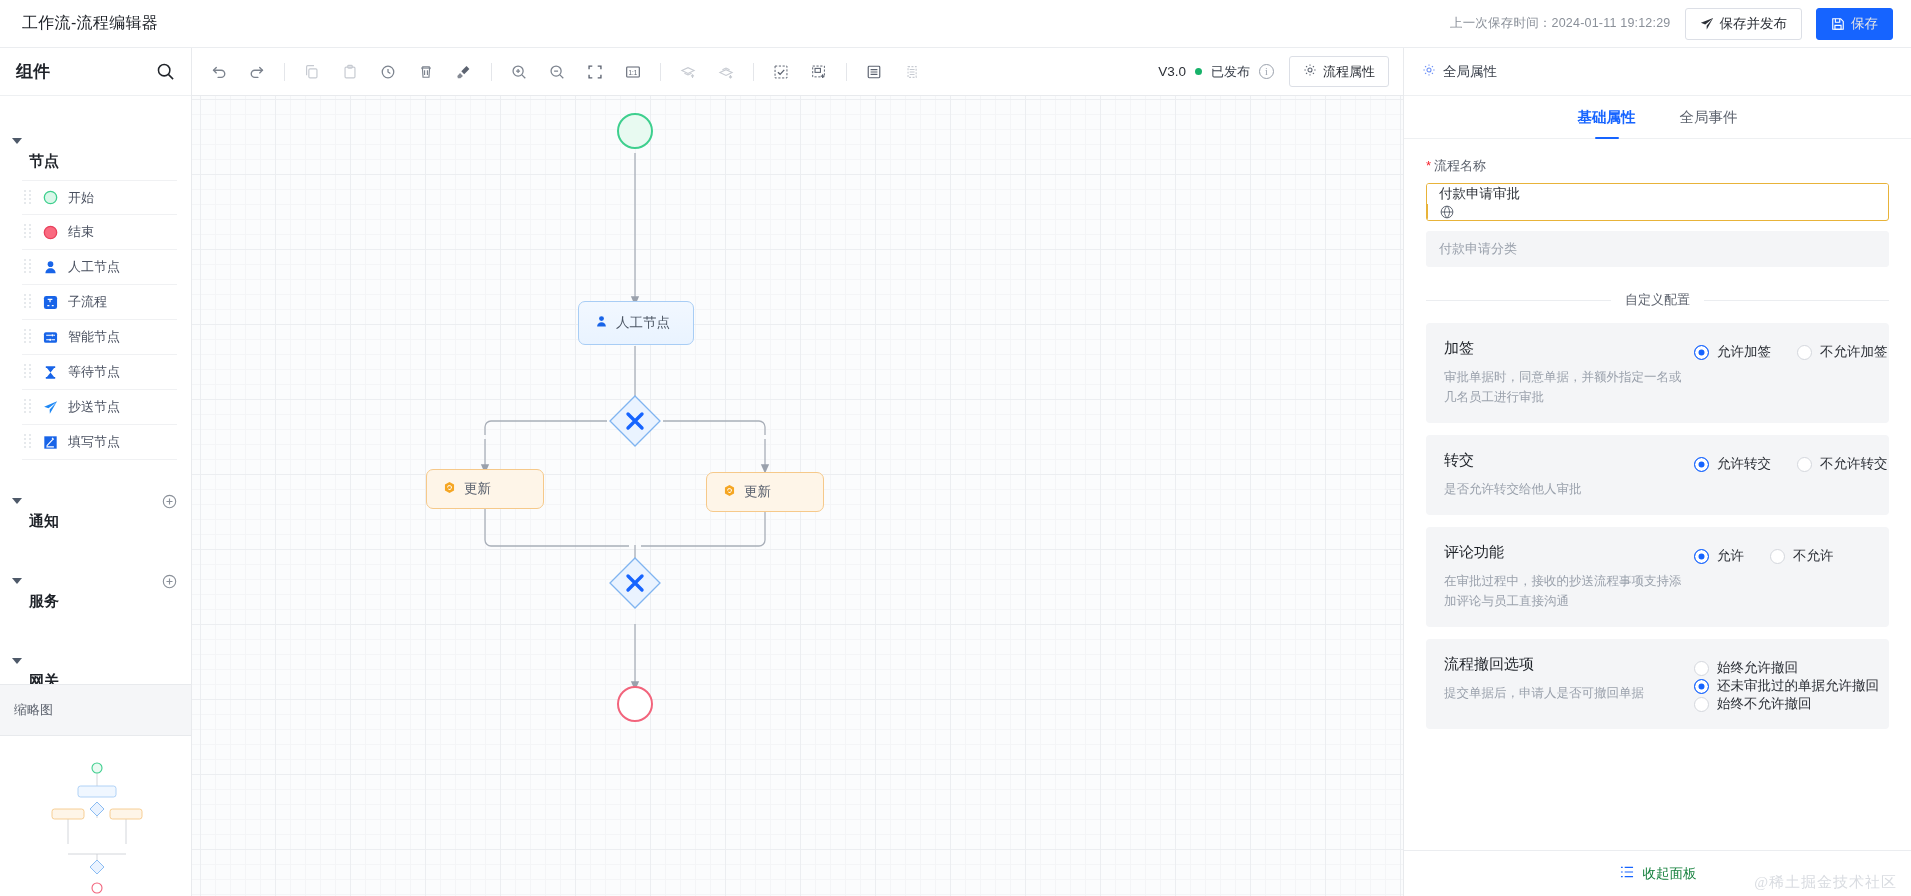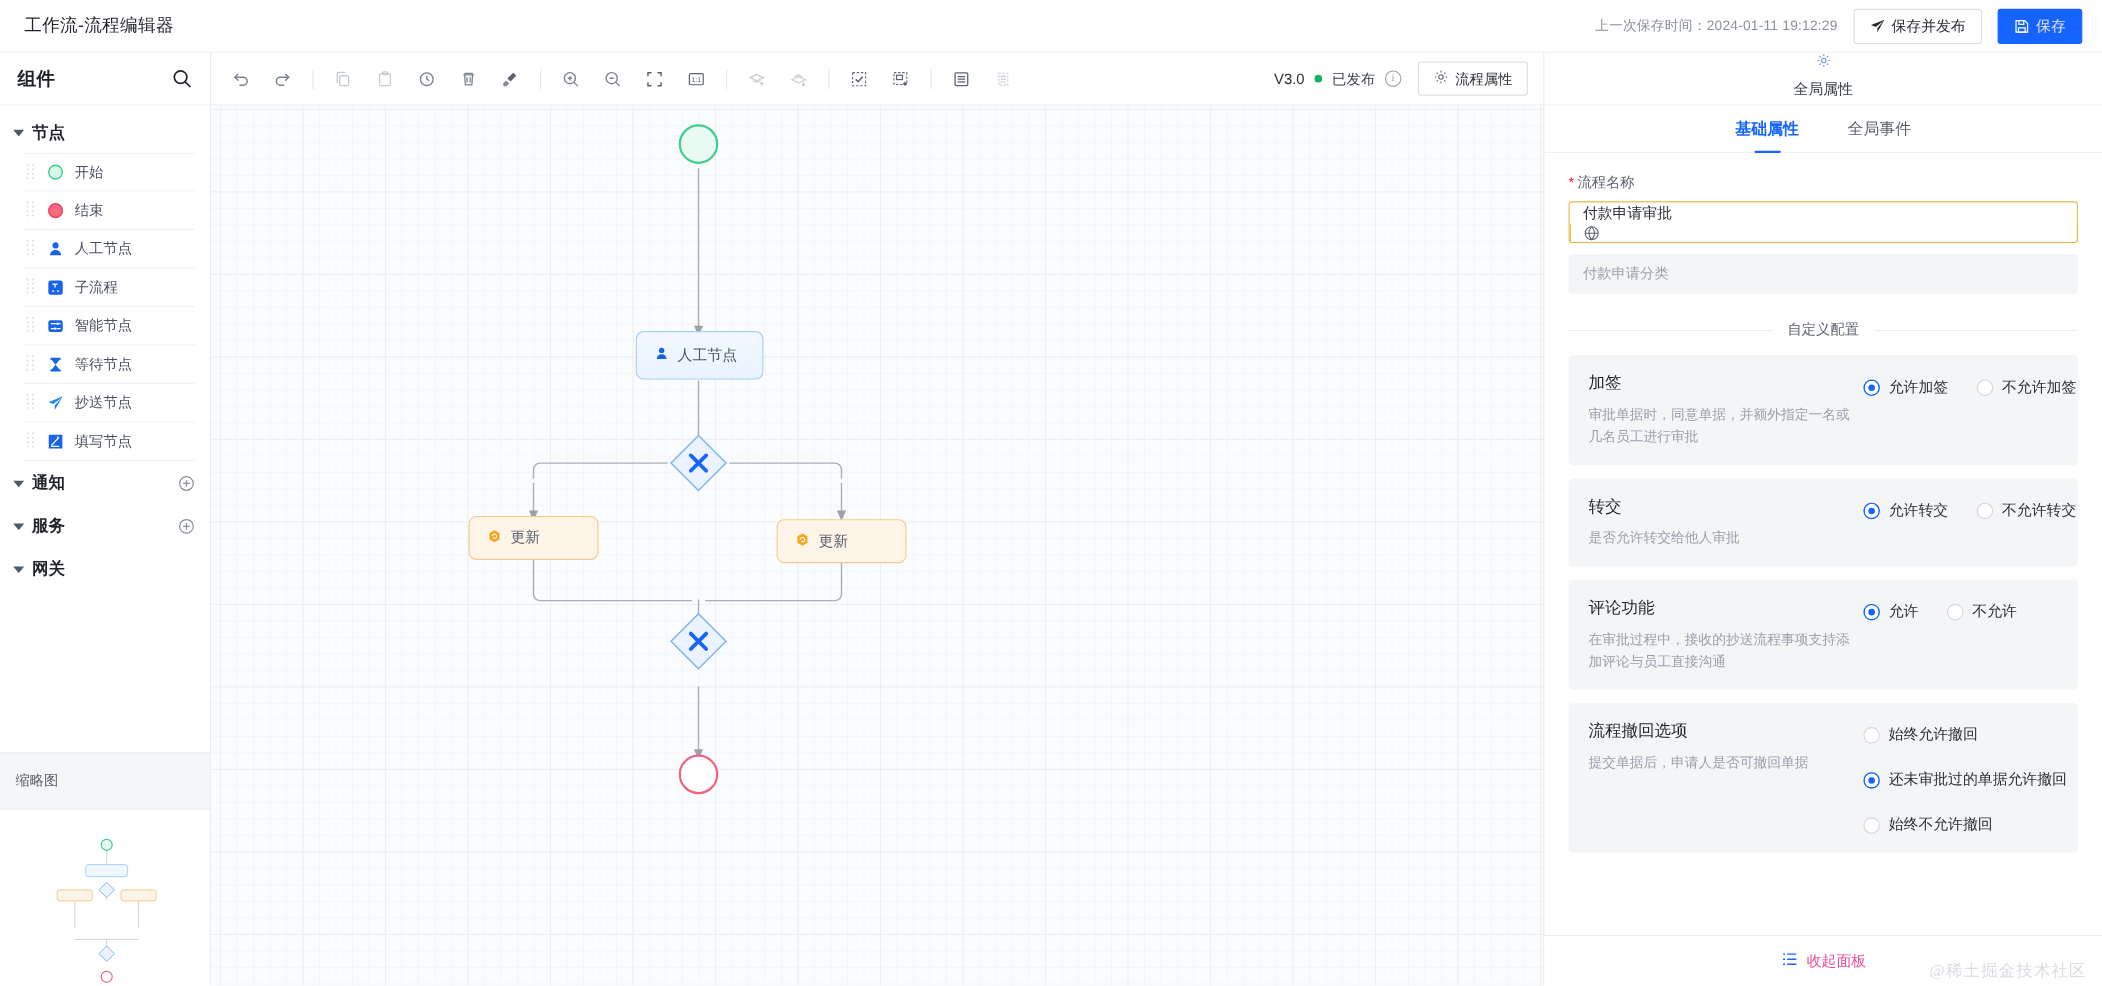--- a/index.html
+++ b/index.html
@@ -42,21 +42,21 @@
     padding: 0 16px; border-bottom: 1px solid #eef0f2;
   }
   .sb-head-title { font-size: 17px; font-weight: bold; color: #1f2329; }
   .sb-search { margin-left: auto; cursor: pointer; display: flex; }
   .sb-scroll { flex: 1; overflow: hidden; padding-top: 4px; }
   .group-head {
     display: flex; align-items: center; gap: 7px;
     padding: 11px 14px 9px 12px; cursor: pointer;
   }
   .caret { width: 0; height: 0; border-left: 5px solid transparent; border-right: 5px solid transparent; border-top: 6px solid #4e5969; }
-  .group-title { font-size: 15px; font-weight: bold; color: #1f2329; }
+  .group-title { font-size: 15px; font-weight: bold; color: #1f2329; margin-top: 41px; }
   .group-add { margin-left: auto; cursor: pointer; color: #7a8190; display: flex; }
 
   .node-list { padding: 0 14px 0 22px; }
   .node-item {
     height: 35px; display: flex; align-items: center; gap: 9px;
     border-bottom: 1px solid #f0f1f3; cursor: grab; padding-left: 2px;
   }
   .node-item:first-child { border-top: 1px solid #f0f1f3; }
   .drag-dots {
     width: 8px; height: 16px; display: grid; grid-template-columns: 2px 2px;
@@ -123,21 +123,21 @@
   .nbox-upd  { background: #fef5e8; border: 1px solid #f6c98a; color: #5c6370; }
 
   
   .rpanel {
     width: 508px; min-width: 508px; background: #fff;
     border-left: 1px solid #e8eaed; display: flex; flex-direction: column;
     position: relative;
   }
   .rp-head {
     height: 48px; min-height: 48px; display: flex; align-items: center; gap: 7px;
-    padding: 0 18px; border-bottom: 1px solid #eef0f2; font-size: 13.5px; color: #3c424d; flex-direction: column;
+    padding: 0 18px; border-bottom: 1px solid #eef0f2; font-size: 13.5px; color: #3c424d;
   }
   .rp-tabs { height: 43px; display: flex; justify-content: center; gap: 44px; border-bottom: 1px solid #eef0f2; }
   .rp-tab {
     display: flex; align-items: center; font-size: 14.5px; color: #5d636e;
     cursor: pointer; position: relative; font-weight: normal;
   }
   .rp-tab.active { color: #1664ff; font-weight: bold; }
   .rp-tab.active::after {
     content: ""; position: absolute; bottom: -1px; left: 50%; transform: translateX(-50%);
     width: 24px; height: 2.5px; background: #1664ff; border-radius: 2px;
@@ -167,30 +167,30 @@
 
   .pcard {
     background: #f4f5f7; border-radius: 4px; padding: 16px 20px 16px 18px;
     margin-bottom: 12px; display: flex; gap: 10px;
   }
   .pcard-left { width: 240px; flex-shrink: 0; }
   .pcard-title { font-size: 15px; color: #1f2329; margin-bottom: 9px; }
   .pcard-desc { font-size: 12.5px; color: #9aa1ac; line-height: 1.6; }
   .pcard-right { flex: 1; padding-top: 4px; }
   .radio-row { display: flex; align-items: center; gap: 26px; }
-  .radio-col { display: flex; flex-direction: column; gap: 23px; }
+  .radio-col { display: flex; flex-direction: column; gap: 0; }
   .radio { display: flex; align-items: center; gap: 8px; cursor: pointer; }
   .rdot { width: 15px; height: 15px; border-radius: 50%; border: 1px solid #d4d7dd; background: #fff; flex-shrink: 0; }
   .radio.on .rdot { border-color: #1664ff; background: #1664ff; box-shadow: inset 0 0 0 3.5px #fff, inset 0 0 0 9px #1664ff; }
   .rlabel { font-size: 13.5px; color: #2b2f36; white-space: nowrap; }
 
   .rp-foot {
     height: 46px; min-height: 46px; border-top: 1px solid #ebedf0;
     display: flex; align-items: center; justify-content: center; gap: 8px;
-    color: #ec4899; font-size: 13.5px; cursor: pointer; background: #fff;
+    color: #15803d; font-size: 13.5px; cursor: pointer; background: #fff;
   }
   .watermark {
     position: absolute; right: 14px; bottom: 4px; font-size: 15px; color: #d9dce1;
     font-family: "Liberation Serif", serif; letter-spacing: 1px; pointer-events: none;
   }
 </style>
 </head>
 <body>
 
 <div class="app">

